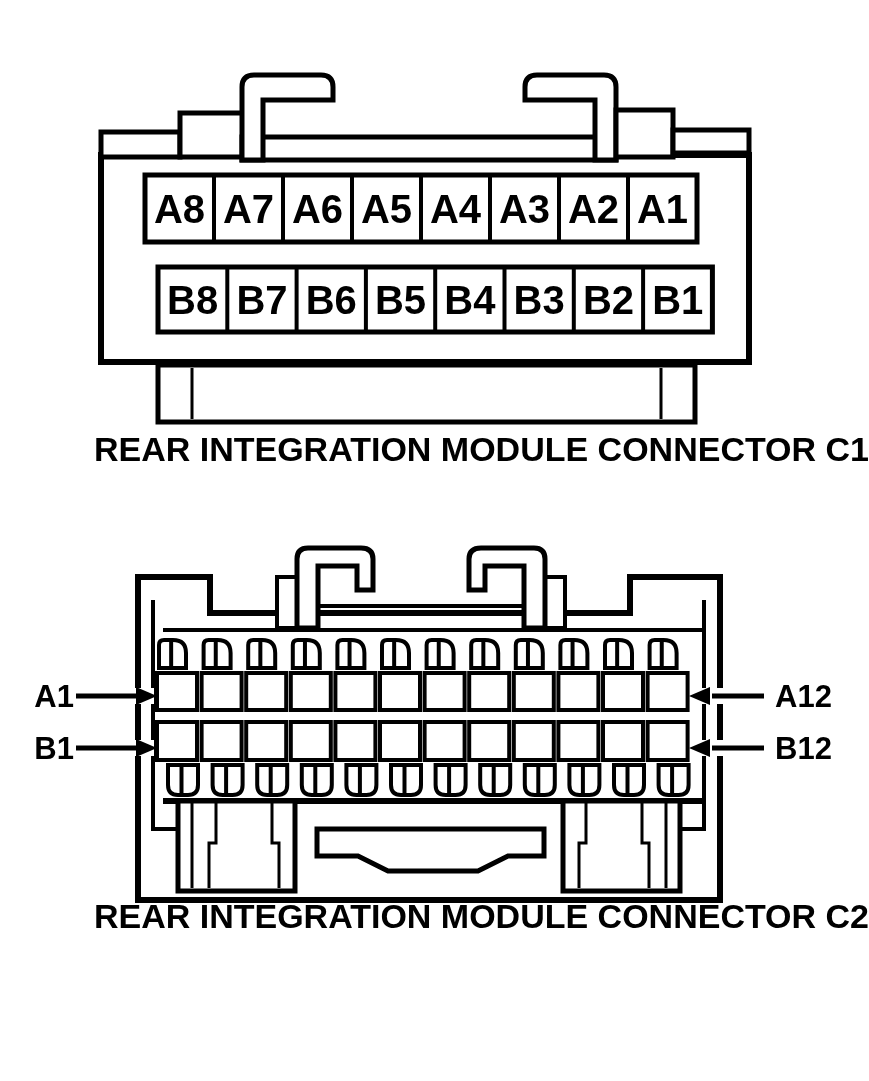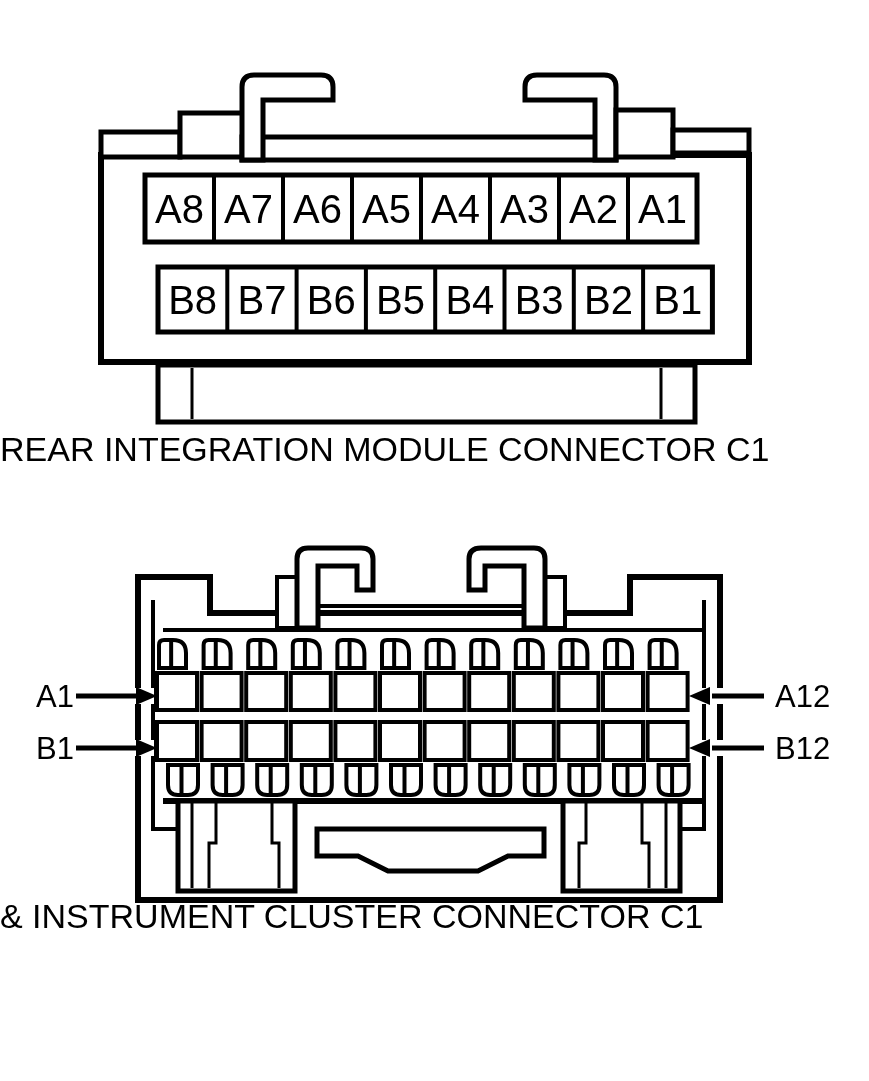--- a/index.html
+++ b/index.html
@@ -3,39 +3,40 @@
 <meta charset="utf-8">
 <style>
   :root { --ink:#000; --paper:#fff; }
   html,body { margin:0; padding:0; background:#fff; }
   .canvas {
     position:relative; width:869px; height:1081px;
     background:var(--paper);
     font-family:"Liberation Sans","DejaVu Sans",sans-serif;
     color:var(--ink);
     overflow:hidden;
+    font-weight:bold;
   }
   svg { position:absolute; left:0; display:block; }
   #svg-c1 { top:0; }
   #svg-c2 { top:540px; }
   .ln  { stroke:var(--ink); fill:none; stroke-linejoin:miter; }
   .wh  { stroke:var(--ink); fill:var(--paper); stroke-linejoin:miter; }
   .und { stroke:var(--paper); fill:none; }
   .fillink { fill:var(--ink); stroke:none; }
   .s6 { stroke-width:6; } .s5 { stroke-width:5; }
   .s4 { stroke-width:4; } .s3 { stroke-width:3; }
   svg text {
     font-family:"Liberation Sans","DejaVu Sans",sans-serif;
     fill:var(--ink);
   }
   .pin-label  { font-size:40px; }
   .end-label  { font-size:31px; }
   .caption {
     position:absolute; left:0; width:869px;
-    text-align:left; font-size:34px; line-height:38px;
+    text-align:right; font-size:34px; line-height:38px;
     white-space:nowrap; letter-spacing:0;
   }
   #caption-c1 { top:430px; }
   #caption-c2 { top:898px; line-height:36px; }
   .figure-id {
     position:absolute; left:36px; top:996px;
     font-size:26px;
   }
 </style>
 </head>
@@ -218,16 +219,16 @@
     <path d="M 712,748 H 764" class="ln s5"></path>
     <polygon points="689,748 710,739 710,757" class="fillink"></polygon>
 
     <text x="74" y="707" text-anchor="end" class="end-label">A1</text>
     <text x="74" y="759" text-anchor="end" class="end-label">B1</text>
     <text x="775" y="707" text-anchor="start" class="end-label">A12</text>
     <text x="775" y="759" text-anchor="start" class="end-label">B12</text>
   </svg>
 
   <div class="caption" id="caption-c2">
-    <div>&amp; INSTRUMENT CLUSTER CONNECTOR C1</div>
+    <div>REAR INTEGRATION MODULE CONNECTOR C2</div>
   </div>
 
 </div>
 
 </body></html>

